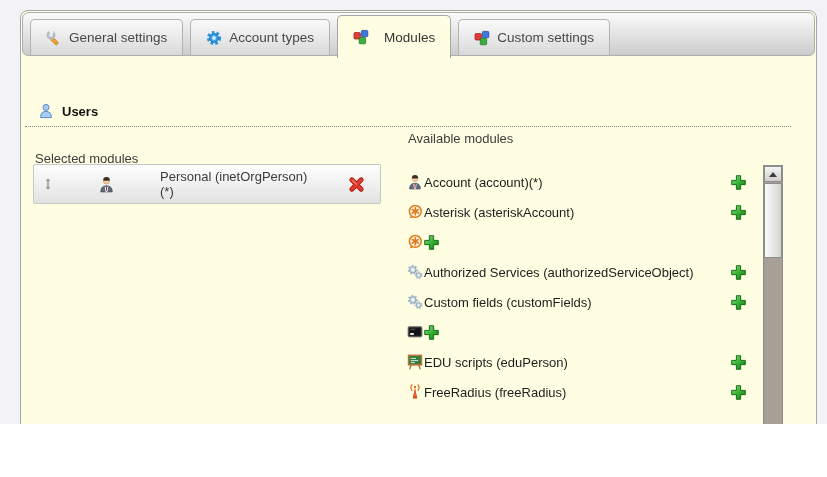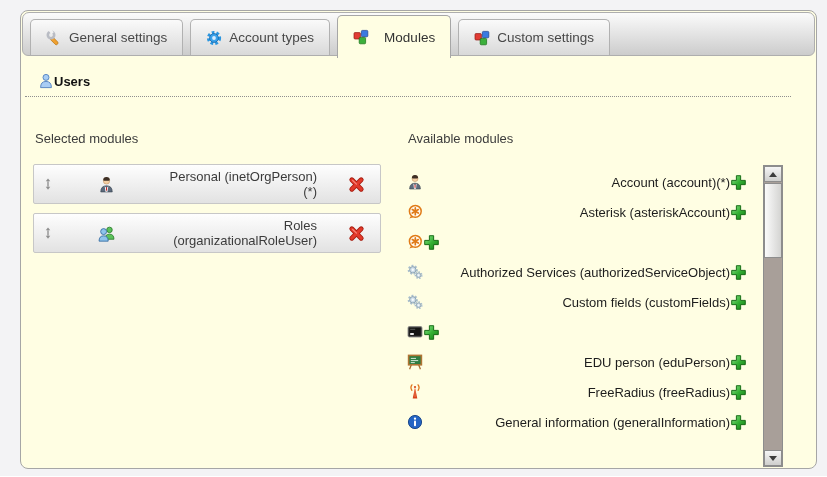--- a/index.html
+++ b/index.html
@@ -1,56 +1,56 @@
 <!DOCTYPE html>
 <html><head>
 <meta charset="utf-8">
 <style>
   html,body{margin:0;padding:0;}
-  .stage{position:relative;width:827px;height:476px;background:#f3f3f5;overflow:hidden;
-         font-family:"Liberation Sans",sans-serif;text-align:right;-webkit-font-smoothing:antialiased;}
+  .stage{position:relative;width:827px;height:424px;background:#f3f3f5;overflow:hidden;
+         font-family:"Liberation Sans",sans-serif;-webkit-font-smoothing:antialiased;}
   
   .widget{position:absolute;left:20px;top:10px;width:797px;height:459px;
           background:#fffee3;border:1px solid #a6a6a6;border-radius:8px;box-sizing:border-box;}
   
   .tabs-bar{position:absolute;left:1px;top:1px;right:1px;height:44px;box-sizing:border-box;
             background:linear-gradient(#fbfbfb,#cccccc);border:1px solid #aeaeae;border-radius:7px 7px 6px 6px;
             display:flex;align-items:flex-end;padding-left:7px;}
   .tab{display:flex;align-items:center;gap:7px;padding:0 15px;height:36px;margin-right:7px;
        background:linear-gradient(#fafafa,#d9d9d9);border:1px solid #b1b1b1;border-bottom:none;
        border-radius:5px 5px 0 0;box-sizing:border-box;cursor:pointer;position:relative;
        font-size:13.5px;color:#484848;white-space:nowrap;}
   .tab.active{height:43px;margin-bottom:-3px;background:#fffee3;border-color:#a6a6a6;
               color:#333;z-index:3;gap:15px;}
   .ic16{width:16px;height:16px;display:block;}
   .ic17{width:17px;height:17px;display:block;}
   .ic12{width:12px;height:12px;display:block;}
   
-  .section-heading{position:absolute;left:4px;top:62px;width:766px;
+  .section-heading{position:absolute;left:4px;top:92px;width:766px;
                    border-bottom:1px dotted #8f8f8f;padding-bottom:7px;
-                   display:flex;align-items:center;gap:0;}
+                   display:flex;align-items:center;gap:8px;}
   .section-heading .ttl{font-size:13px;font-weight:bold;color:#111;margin-left:0;}
   .section-heading .ic16{margin-left:13px;}
   
   .col-label{position:absolute;top:120px;font-size:13px;color:#3c3c3c;}
-  .selected-label{left:14px;}
+  .selected-label{left:14px;margin-top:20px;}
   .available-label{left:387px;}
   
   .selected-list{position:absolute;left:12px;top:153px;width:348px;}
   .sel-row{display:flex;align-items:center;height:40px;margin-bottom:9px;box-sizing:border-box;
            background:linear-gradient(#fefefe,#e2e2e2);border:1px solid #c7c7c7;border-radius:2px;
            cursor:move;gap:31px;}
   .sel-row .handle{margin-left:8px;display:block;cursor:ns-resize;}
   .sel-row .mod-ic{margin-left:13px;}
   .sel-row .sel-lbl{margin-left:14px;flex:1;font-size:13px;color:#3b3b3b;}
   .sel-row .del{margin-right:15px;cursor:pointer;}
   
   .available-list{position:absolute;left:386px;top:156px;width:341px;}
   .avail-row{display:flex;align-items:center;height:30px;}
-  .avail-row .av-lbl{margin-left:23px;flex:1;font-size:13px;color:#1d1d1d;white-space:nowrap;}
+  .avail-row .av-lbl{margin-left:1px;flex:1;font-size:13px;color:#1d1d1d;white-space:nowrap;}
   .avail-row .plus{cursor:pointer;margin-right:1px;}
   
   .scrollbar{position:absolute;left:742px;top:154px;width:20px;height:302px;
              background:#a89f99;border:1px solid #8d8d8d;box-sizing:border-box;}
   .sb-btn{position:absolute;left:0;width:18px;height:16px;box-sizing:border-box;
           background:linear-gradient(#f5f5f5,#cfcfcd);border:1px solid #8d8d8d;
           display:flex;align-items:center;justify-content:center;cursor:pointer;}
   .sb-btn.up{top:0;}
   .sb-btn.down{bottom:0;}
   .tri-up{width:0;height:0;border-left:4px solid transparent;border-right:4px solid transparent;
@@ -214,32 +214,20 @@
             <use href="#sym-updown"></use>
           </svg>
         <svg class="ic17 mod-ic">
             <use href="#sym-person"></use>
           </svg>
         <span class="sel-lbl">Personal (inetOrgPerson)(*)</span>
         <svg class="ic17 del">
             <use href="#sym-x"></use>
           </svg>
       </div>
-      <div class="sel-row">
-        <svg class="ic12 handle">
-            <use href="#sym-updown"></use>
-          </svg>
-        <svg class="ic17 mod-ic">
-            <use href="#sym-group"></use>
-          </svg>
-        <span class="sel-lbl">Roles (organizationalRoleUser)</span>
-        <svg class="ic17 del">
-            <use href="#sym-x"></use>
-          </svg>
-      </div>
     </div>
 
     <div class="available-list">
       <div class="avail-row">
         <svg class="ic16">
             <use href="#sym-person"></use>
           </svg>
         <span class="av-lbl">Account (account)(*)</span>
         <svg class="ic17 plus">
             <use href="#sym-plus"></use>
@@ -285,39 +273,30 @@
             <use href="#sym-terminal"></use>
           </svg>
         <svg class="ic17 plus">
             <use href="#sym-plus"></use>
           </svg>
       </div>
       <div class="avail-row">
         <svg class="ic16">
             <use href="#sym-blackboard"></use>
           </svg>
-        <span class="av-lbl">EDU person (eduPerson)</span>
+        <span class="av-lbl">EDU scripts (eduPerson)</span>
         <svg class="ic17 plus">
             <use href="#sym-plus"></use>
           </svg>
       </div>
       <div class="avail-row">
         <svg class="ic16">
             <use href="#sym-antenna"></use>
           </svg>
         <span class="av-lbl">FreeRadius (freeRadius)</span>
-        <svg class="ic17 plus">
-            <use href="#sym-plus"></use>
-          </svg>
-      </div>
-      <div class="avail-row">
-        <svg class="ic16">
-            <use href="#sym-info"></use>
-          </svg>
-        <span class="av-lbl">General information (generalInformation)</span>
         <svg class="ic17 plus">
             <use href="#sym-plus"></use>
           </svg>
       </div>
     </div>
 
     <div class="scrollbar">
       <div class="sb-btn up">
           <i class="tri-up"></i>
         </div>

